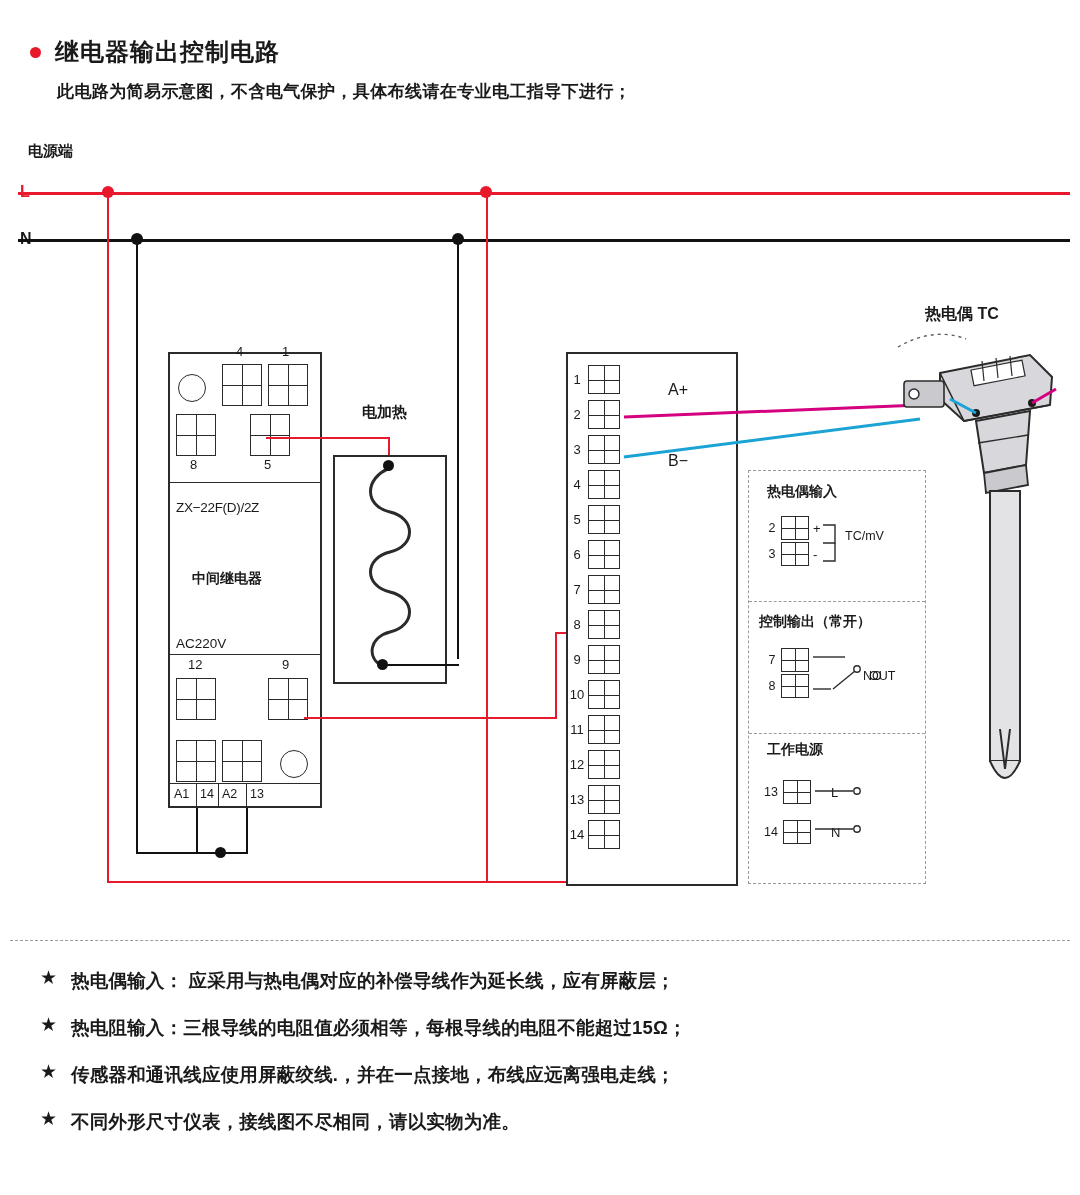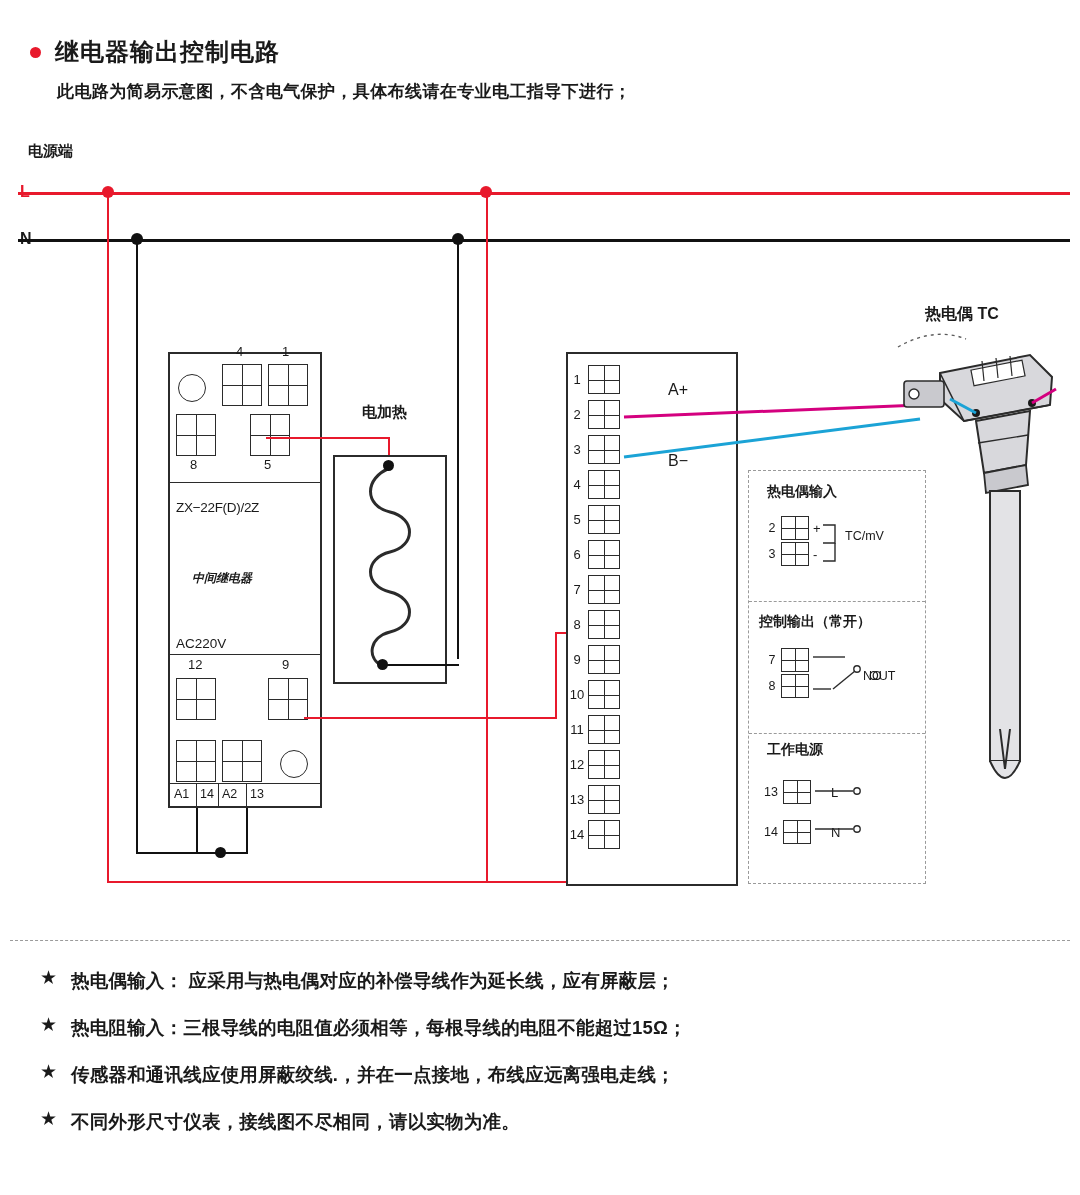--- a/index.html
+++ b/index.html
@@ -35,21 +35,21 @@
   #relay{left:168px;top:352px;width:150px;height:452px;border:2px solid #2b2b2b;background:#fff;}
   .term-box{position:absolute;border:1.6px solid #2b2b2b;background:#fff;}
   .term-box:before,.term-box:after{
     content:"";position:absolute;background:#2b2b2b;
   }
   .term-box:before{left:0;right:0;top:50%;height:1.4px;}
   .term-box:after{top:0;bottom:0;left:50%;width:1.4px;}
   .term-ring{position:absolute;border:1.6px solid #2b2b2b;border-radius:50%;}
   .relay-num{position:absolute;font-size:13px;}
   #relay-model{left:176px;top:500px;font-size:13.5px;letter-spacing:-.3px;}
-  #relay-name{left:192px;top:570px;font-size:12px;font-weight:bold;font-style:italic;}
+  #relay-name{left:192px;top:570px;font-size:14px;font-weight:bold;}
   #relay-volt{left:176px;top:636px;font-size:13.5px;}
   .relay-pin-lbl{position:absolute;font-size:12.5px;text-align:right;}
 
   
   #heater-label{left:362px;top:403px;font-size:15px;font-weight:bold;}
   #heater-box{left:333px;top:455px;width:110px;height:225px;border:2px solid #2b2b2b;background:#fff;}
 
   
   #meter{left:566px;top:352px;width:168px;height:530px;border:2px solid #2b2b2b;background:#fff;}
   #strip{left:566px;top:362px;width:62px;}

